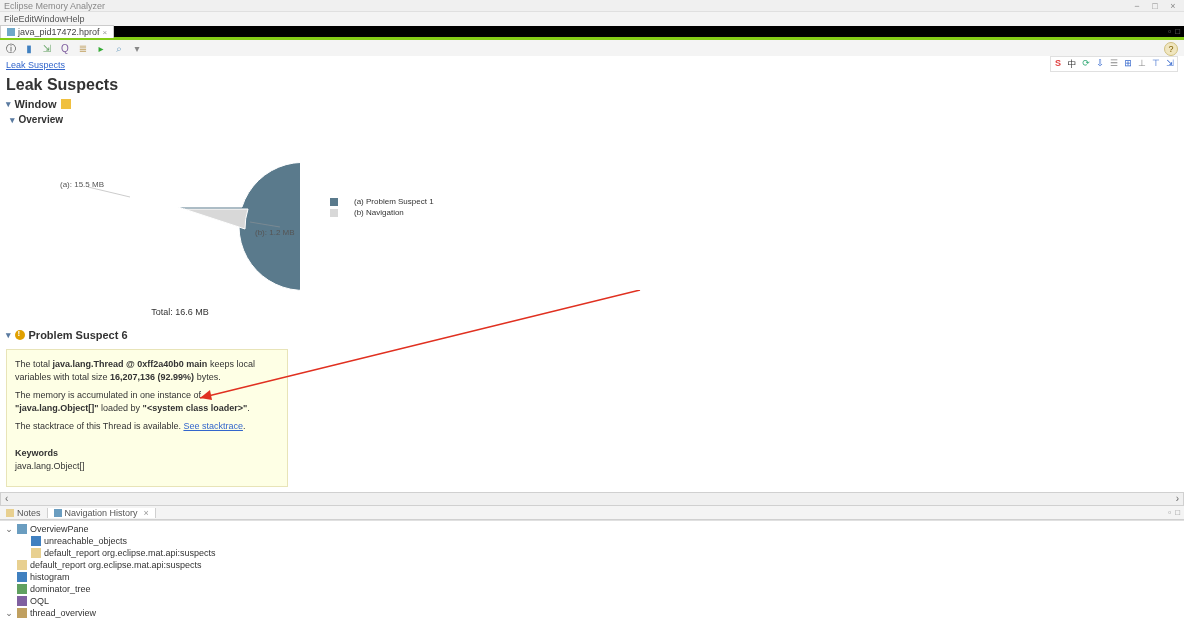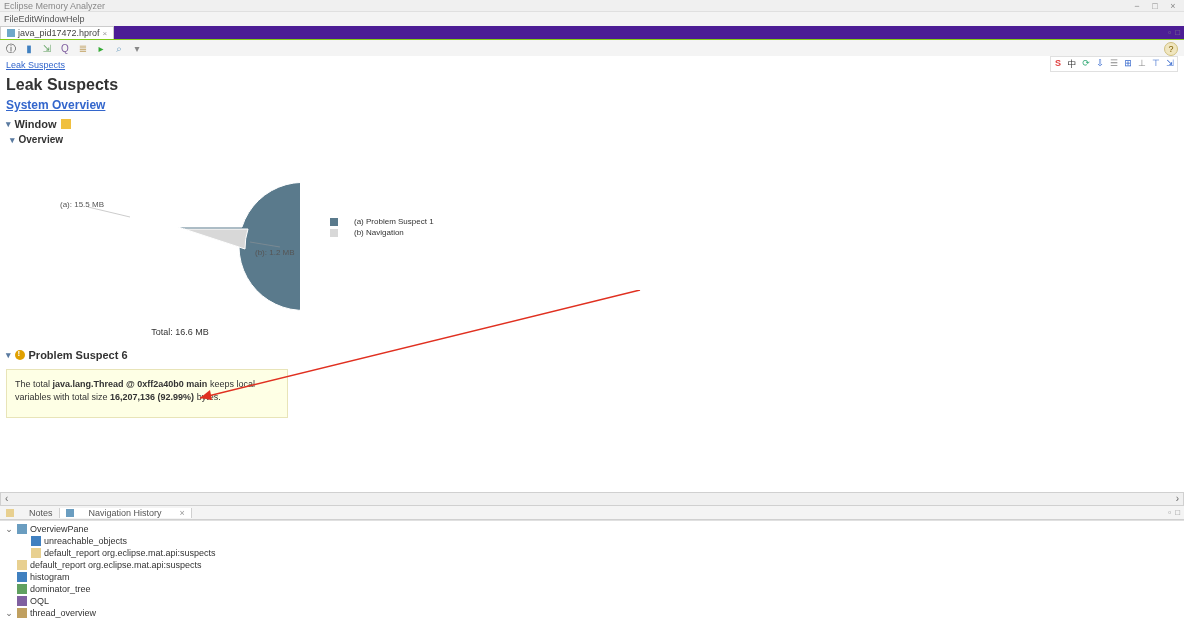--- a/index.html
+++ b/index.html
@@ -32,22 +32,22 @@
   font-size: 9px;
   padding-left: 4px;
   display: flex;
   gap: 0;
   align-items: center;
   color: #555;
 }
 .menu-bar span { cursor: pointer; }
 .tab-row {
   height: 14px;
-  background: #4c1d95;
-  border-bottom: 1px solid #84cc16;
+  background: #000000;
+  border-bottom: 3px solid #84cc16;
   display: flex;
   align-items: center;
   font-size: 9px;
   position: relative;
 }
 .file-tab {
   background: #fff;
   border: 1px solid #ccc;
   border-bottom: none;
   padding: 1px 6px;
@@ -166,21 +166,21 @@
   position:absolute; top:492px; left:0; right:0;
   height:14px; background:#f0f0f0; border:1px solid #d0d0d0;
   display:flex; justify-content:space-between; padding:0 4px;
   font-size:10px; color:#666;
 }
 .bottom-tabs {
   position:absolute; top:506px; left:0; right:0;
   height:14px; background:#f4f4f4; border-bottom:1px solid #d0d0d0;
   display:flex; font-size:9px; align-items:center;
 }
-.bottom-tabs .bt { border-right:1px solid #d0d0d0; padding:0 6px; display:flex; gap:15px; align-items:center; color:#555; cursor:pointer; }
+.bottom-tabs .bt { border-right:1px solid #d0d0d0; padding:0 6px; display:flex; gap:3px; align-items:center; color:#555; cursor:pointer; }
 .bottom-tabs .bt.active { background:#fff; }
 .tree {
   position:absolute; top:520px; left:0; right:0; bottom:0;
   background:#fff; border-top:1px solid #e0e0e0;
   font-size:9px; padding:2px 4px; overflow:auto;
 }
 .tree-row { display:flex; align-items:center; gap:3px; height:12px; cursor:pointer; }
 .tree-row .tw { width:10px; text-align:center; color:#666; }
 .tree-row .tic { width:10px; height:10px; }
 .ic-blue { background:#6a9dc0; }
@@ -288,21 +288,20 @@
     <span style="color:#36c">⊞</span>
     <span style="color:#888">⊥</span>
     <span style="color:#36c">⊤</span>
     <span style="color:#36c">⇲</span>
   </div>
 
   <div class="breadcrumb">
     <a>Leak Suspects</a>
   </div>
   <h1 class="leak-title">Leak Suspects</h1>
-  <a class="sys-overview">System Overview</a>
 
   <div class="section-head">
     <span class="twisty">▾</span>
     <span>Window</span>
     <span style="width:10px;height:10px;background:#f0c040;display:inline-block"></span>
   </div>
 
   <div class="sub-head">
     <span class="twisty">▾</span>
     <span>Overview</span>
@@ -335,20 +334,31 @@
   <div class="section-head" style="margin-top:10px">
     <span class="twisty">▾</span>
     <span class="warn"></span>
     <span>Problem Suspect 6</span>
   </div>
 
   <div class="suspect-box">
     <p>
       <span>The total </span><b>java.lang.Thread @ 0xff2a40b0 main</b><span> keeps local variables with total size </span><b>16,207,136 (92.99%)</b><span> bytes.</span>
     </p>
+    <p>
+      <span>The memory is accumulated in one instance of </span><b>"java.lang.Object[]"</b><span> loaded by </span><b>"&lt;system class loader&gt;"</b><span>.</span>
+    </p>
+    <p>
+      <span>The stacktrace of this Thread is available. </span><a>See stacktrace</a><span>.</span>
+    </p>
+    <p style="margin-top:14px">
+      <b>Keywords</b><br>
+      <span>java.lang.Object[]</span><br>
+      
+    </p>
   </div>
 
 </div>
 
 <svg class="arrow" width="460" height="120">
   <line x1="450" y1="0" x2="10" y2="108" stroke="#e03020" stroke-width="1.5"></line>
   <polygon points="10,108 20,100 22,110" fill="#e03020"></polygon>
 </svg>
 
 <div class="scroll-hint">

